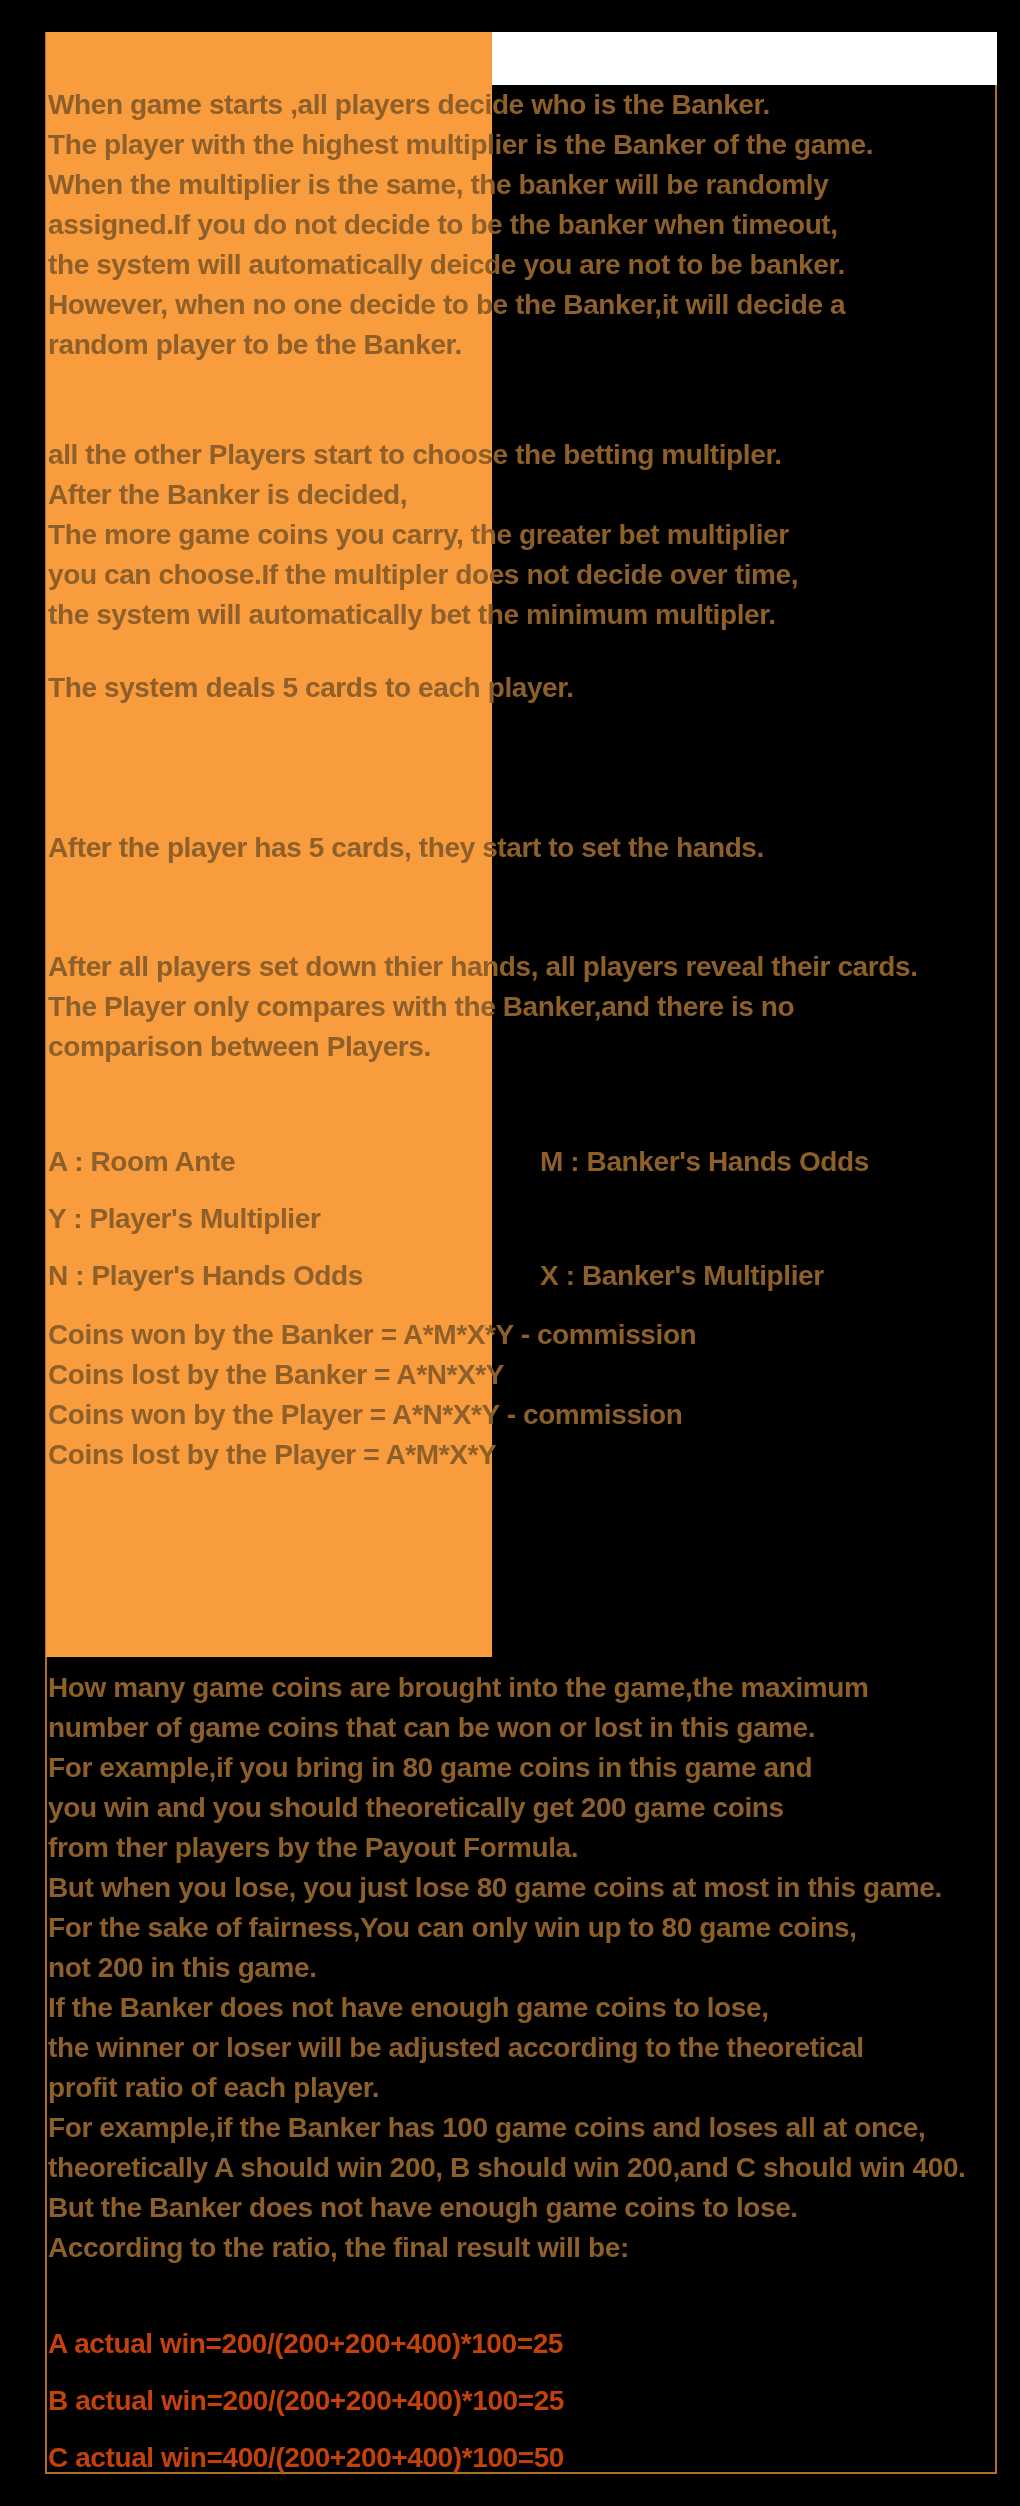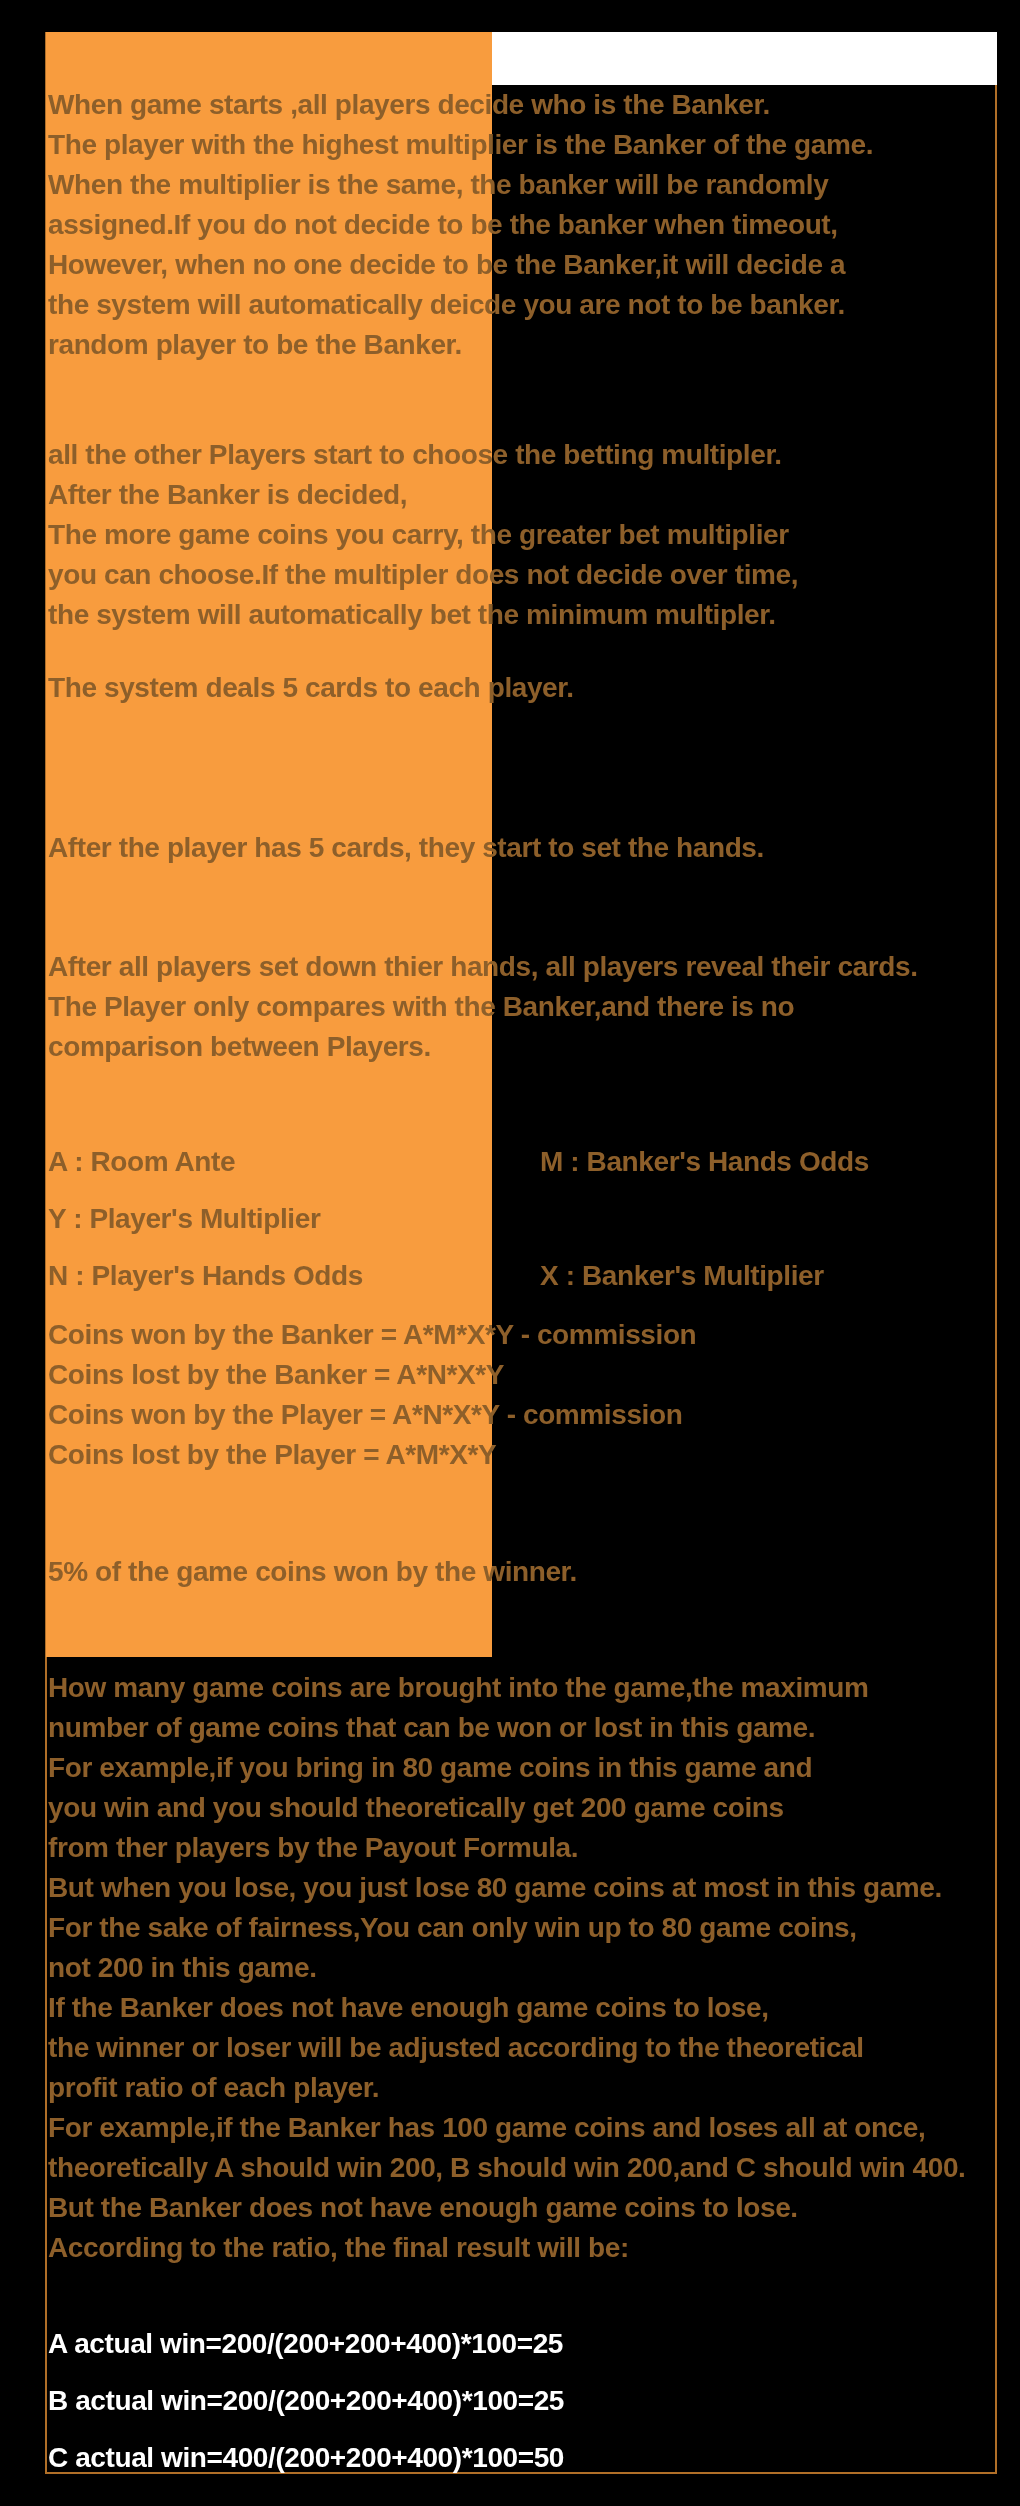--- a/index.html
+++ b/index.html
@@ -70,21 +70,21 @@
   .def-right {
     position: absolute;
     left: 492px;
     top: 0;
   }
   .res-row {
     height: 57px;
     line-height: 57px;
     font-size: 28px;
     letter-spacing: -0.4px;
-    color: #ffffff;
+    color: #c2410c;
     white-space: nowrap;
   }
   
   .sec-banker   { top: 85px; }
   .sec-betting  { top: 435px; }
   .sec-dealing  { top: 668px; }
   .sec-sethands { top: 828px; }
   .sec-compare  { top: 947px; }
   .sec-defs     { top: 1133px; }
   .sec-formulas { top: 1315px; }
@@ -99,22 +99,22 @@
 
   <div class="frame"></div>
   <div class="orange-panel"></div>
   <div class="white-panel"></div>
 
   <div class="sec sec-banker">
     <div class="line">When game starts ,all players decide who is the Banker.</div>
     <div class="line">The player with the highest multiplier is the Banker of the game.</div>
     <div class="line">When the multiplier is the same, the banker will be randomly</div>
     <div class="line">assigned.If you do not decide to be the banker when timeout,</div>
+    <div class="line">the system will automatically deicde you are not to be banker.</div>
     <div class="line">However, when no one decide to be the Banker,it will decide a</div>
-    <div class="line">the system will automatically deicde you are not to be banker.</div>
     <div class="line">random player to be the Banker.</div>
   </div>
 
   <div class="sec sec-betting">
     <div class="line">all the other Players start to choose the betting multipler.</div>
     <div class="line">After the Banker is decided,</div>
     <div class="line">The more game coins you carry, the greater bet multiplier</div>
     <div class="line">you can choose.If the multipler does not decide over time,</div>
     <div class="line">the system will automatically bet the minimum multipler.</div>
   </div>
@@ -148,23 +148,20 @@
     </div>
   </div>
 
   <div class="sec sec-formulas">
     <div class="line">Coins won by the Banker = A*M*X*Y - commission</div>
     <div class="line">Coins lost by the Banker = A*N*X*Y</div>
     <div class="line">Coins won by the Player = A*N*X*Y - commission</div>
     <div class="line">Coins lost by the Player = A*M*X*Y</div>
   </div>
 
-  <div class="sec sec-commission">
-    <div class="line">5% of the game coins won by the winner.</div>
-  </div>
 
   <div class="sec sec-cap">
     <div class="line">How many game coins are brought into the game,the maximum</div>
     <div class="line">number of game coins that can be won or lost in this game.</div>
     <div class="line">For example,if you bring in 80 game coins in this game and</div>
     <div class="line">you win and you should theoretically get 200 game coins</div>
     <div class="line">from ther players by the Payout Formula.</div>
     <div class="line">But when you lose, you just lose 80 game coins at most in this game.</div>
     <div class="line">For the sake of fairness,You can only win up to 80 game coins,</div>
     <div class="line">not 200 in this game.</div>

